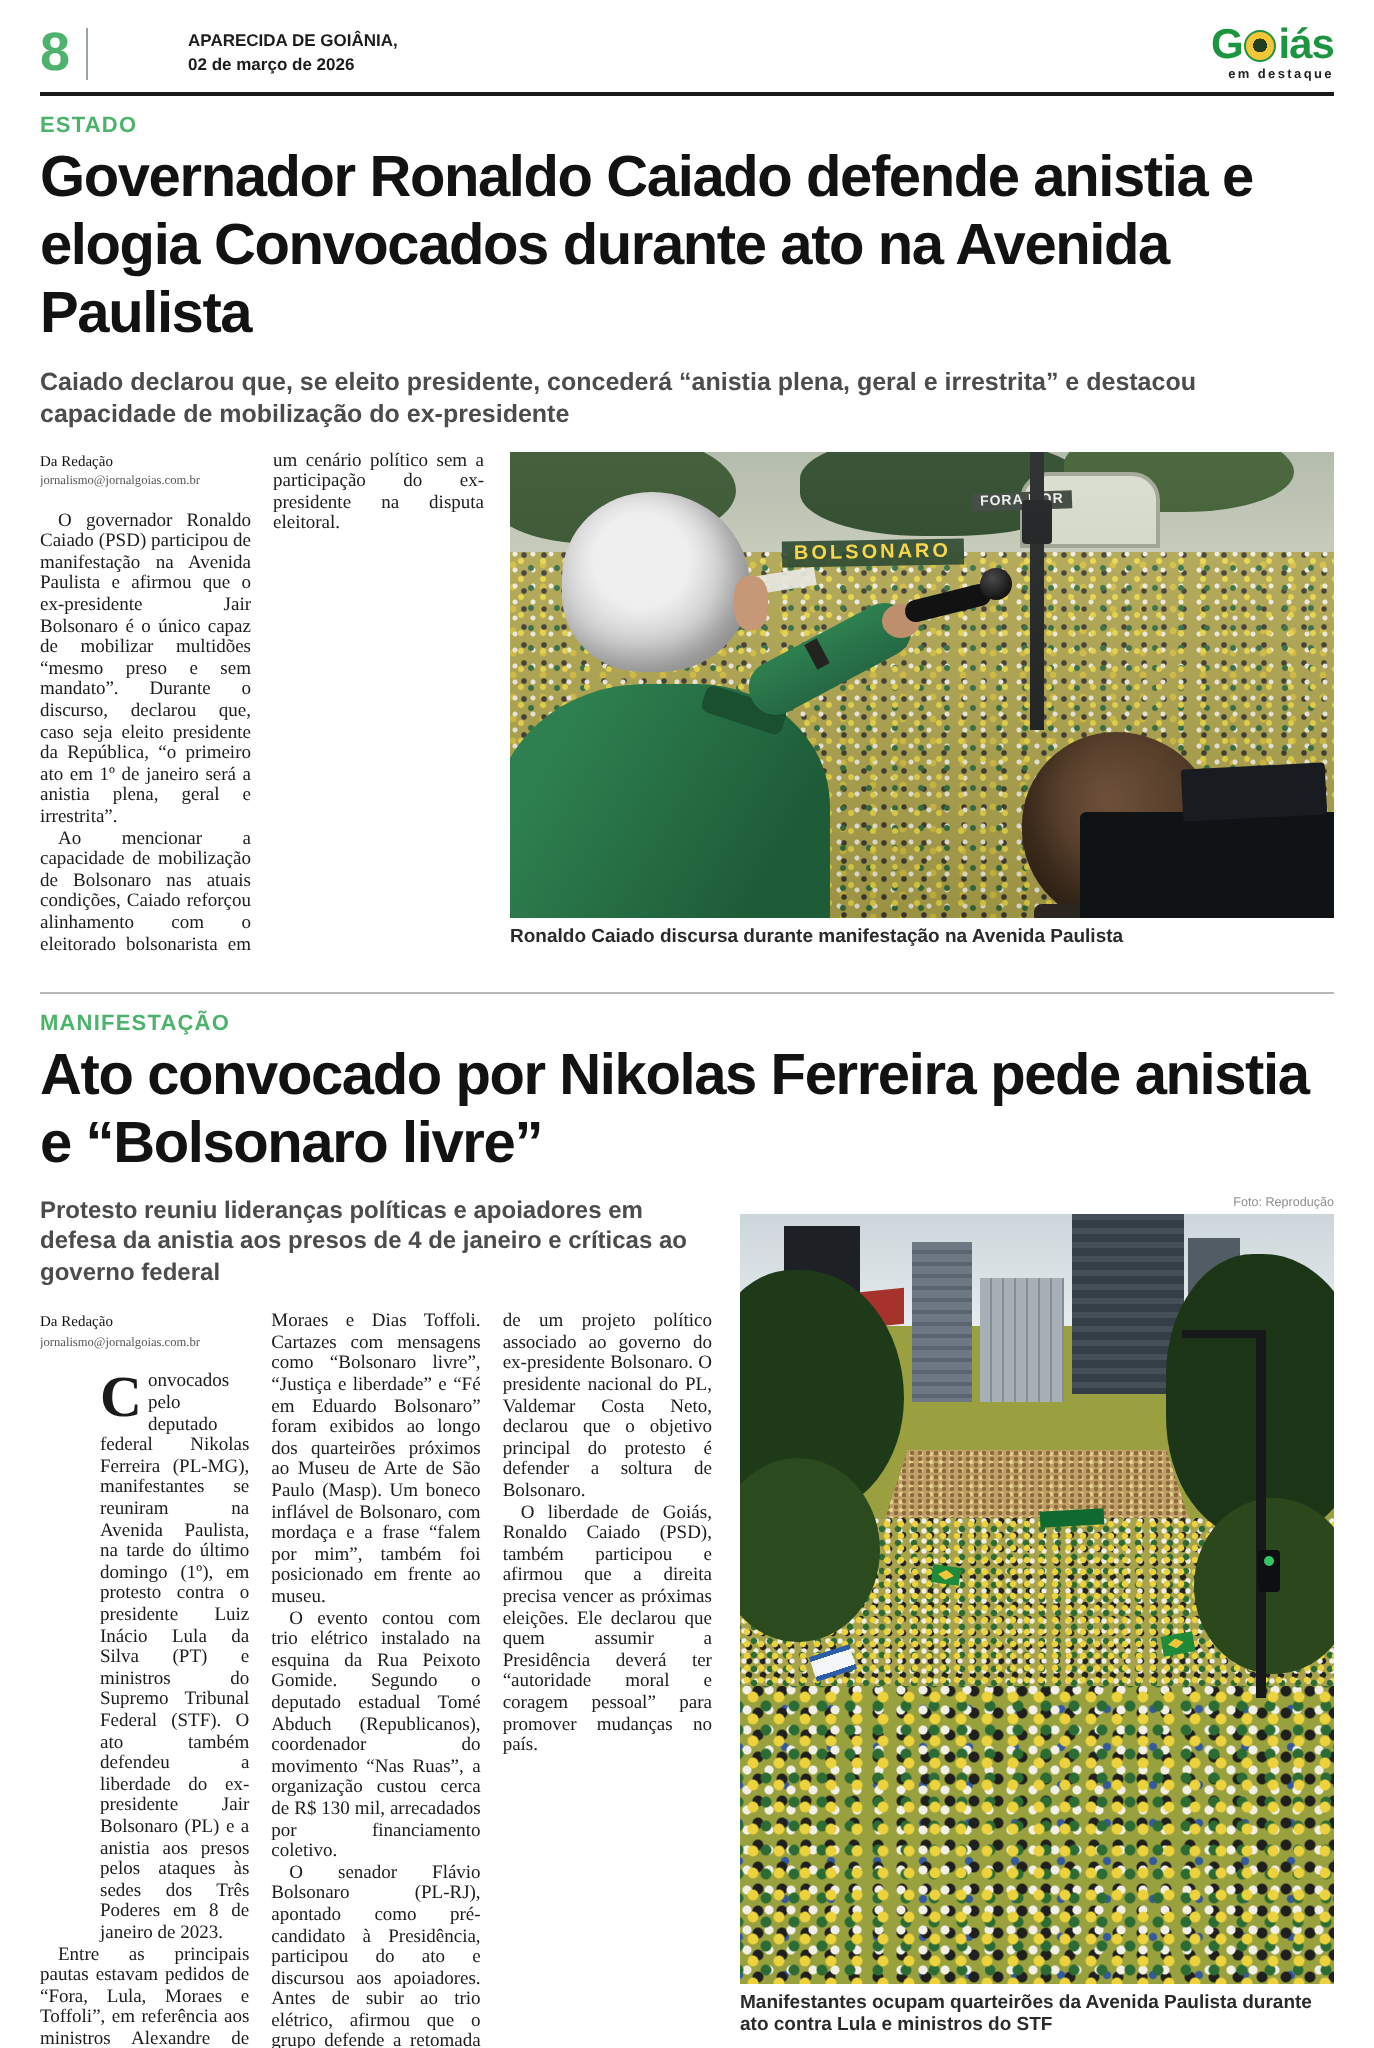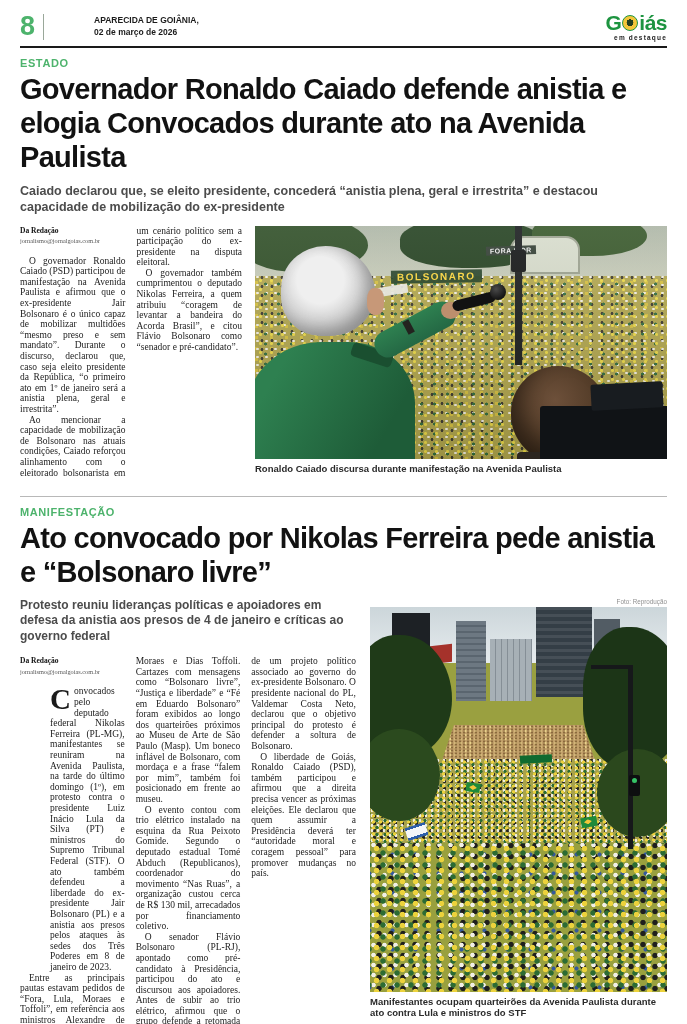--- a/index.html
+++ b/index.html
@@ -20,21 +20,21 @@
                background:radial-gradient(circle at 50% 48%, #223f20 0 34%, #f3c63a 35%);
                border:1px solid #1d9440;}
   .logo-tagline{font-size:6.5px;font-weight:bold;color:#222;letter-spacing:1.2px;margin-top:1px;}
 
   
   .kicker{font-size:11px;font-weight:bold;color:var(--accent,#4db36c);
           letter-spacing:.6px;margin:9px 0 3px;}
   .headline{font-size:29px;line-height:34px;font-weight:bold;color:#121212;
             letter-spacing:-0.7px;margin:0 0 9px;}
   .deck{font-size:12.5px;line-height:1.3;color:#4c4c4c;font-weight:bold;margin:0 0 10px;max-width:630px;}
-  .byline-name{font-size:7.5px;font-weight:bold;color:#111;}
+  .byline-name{font-size:7.5px;font-weight:normal;color:#111;}
   .byline-email{font-size:6.3px;color:#555;word-break:break-all;margin-bottom:9px;}
   .body-cols{font-family:"Liberation Serif",serif;font-size:9.5px;line-height:10.6px;
              text-align:justify;color:#1b1b1b;column-gap:11px;column-fill:auto;overflow:hidden;}
   .body-cols p{margin:0;text-indent:9px;}
   .body-cols p.drop{text-indent:0;margin-left:30px;}
   .drop::first-letter{float:left;font-size:29px;line-height:24px;padding:1px 3px 0 0;font-weight:bold;}
   .caption{font-size:9.5px;font-weight:bold;color:#2a2a2a;line-height:1.25;margin-top:4px;}
   .credit{font-size:6.3px;color:#909090;text-align:right;margin-bottom:2px;}
   .divider{border:0;border-top:1px solid #b8b8b8;margin:10px 0 2px;}
 
@@ -179,21 +179,20 @@
       <div class="kicker">ESTADO</div>
       <h1 class="headline">Governador Ronaldo Caiado defende anistia e elogia Convocados durante ato na Avenida Paulista</h1>
       <div class="deck">Caiado declarou que, se eleito presidente, concederá “anistia plena, geral e irrestrita” e destacou capacidade de mobilização do ex-presidente</div>
 
       <div class="row1">
         <div class="body-cols a1-cols">
           <div class="byline-name">Da Redação</div>
           <div class="byline-email">jornalismo@jornalgoias.com.br</div>
           <p>O governador Ronaldo Caiado (PSD) participou de manifestação na Avenida Paulista e afirmou que o ex-presidente Jair Bolsonaro é o único capaz de mobilizar multidões “mesmo preso e sem mandato”. Durante o discurso, declarou que, caso seja eleito presidente da República, “o primeiro ato em 1º de janeiro será a anistia plena, geral e irrestrita”.</p>
           <p>Ao mencionar a capacidade de mobilização de Bolsonaro nas atuais condições, Caiado reforçou alinhamento com o eleitorado bolsonarista em um cenário político sem a participação do ex-presidente na disputa eleitoral.</p>
-          <p>O governador também cumprimentou o deputado Nikolas Ferreira, a quem atribuiu “coragem de levantar a bandeira do Acorda Brasil”, e citou Flávio Bolsonaro como “senador e pré-candidato”.</p>
         </div>
 
         <div class="photo1-wrap">
           <div class="photo1">
             <div class="p1-sky"></div>
             <div class="p1-crowd"></div>
             <div class="tree p1-t1"></div>
             <div class="tree p1-t2"></div>
             <div class="tree p1-t3"></div>
             <div class="p1-bld"></div>

